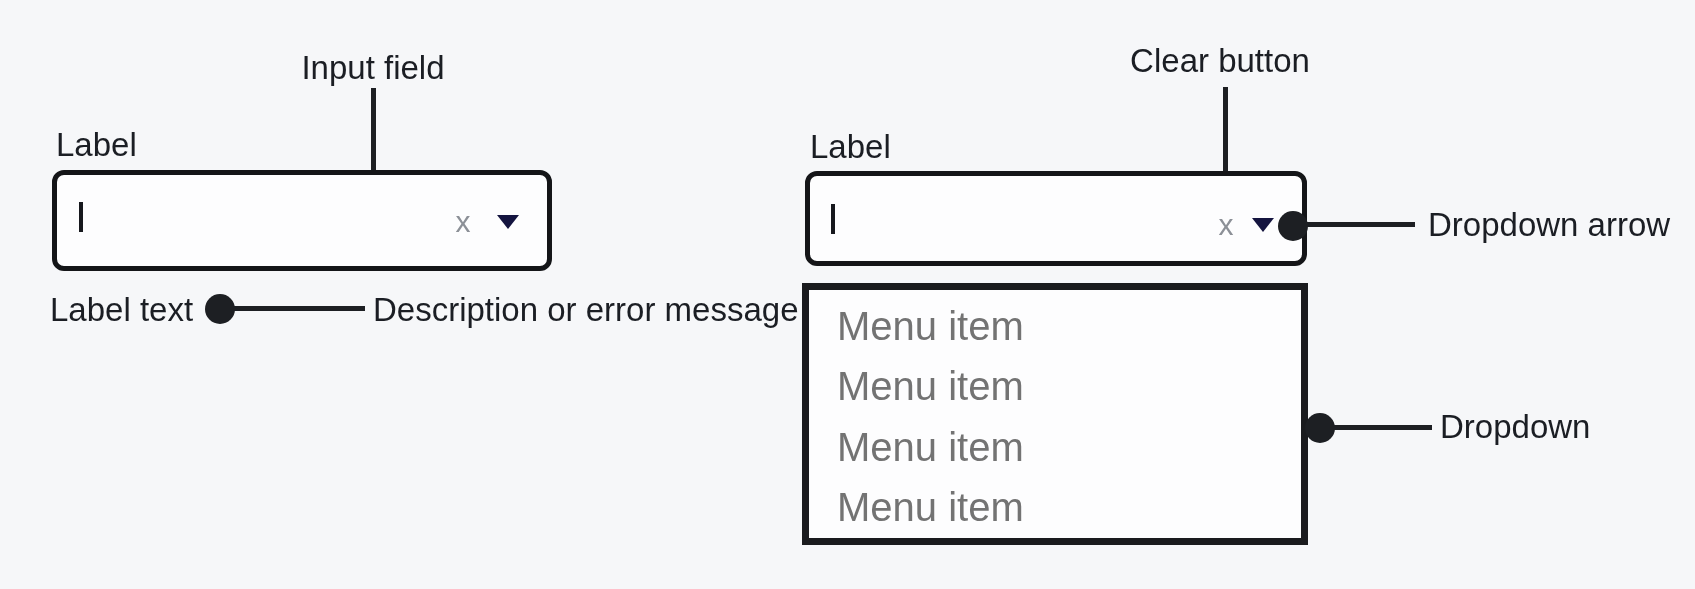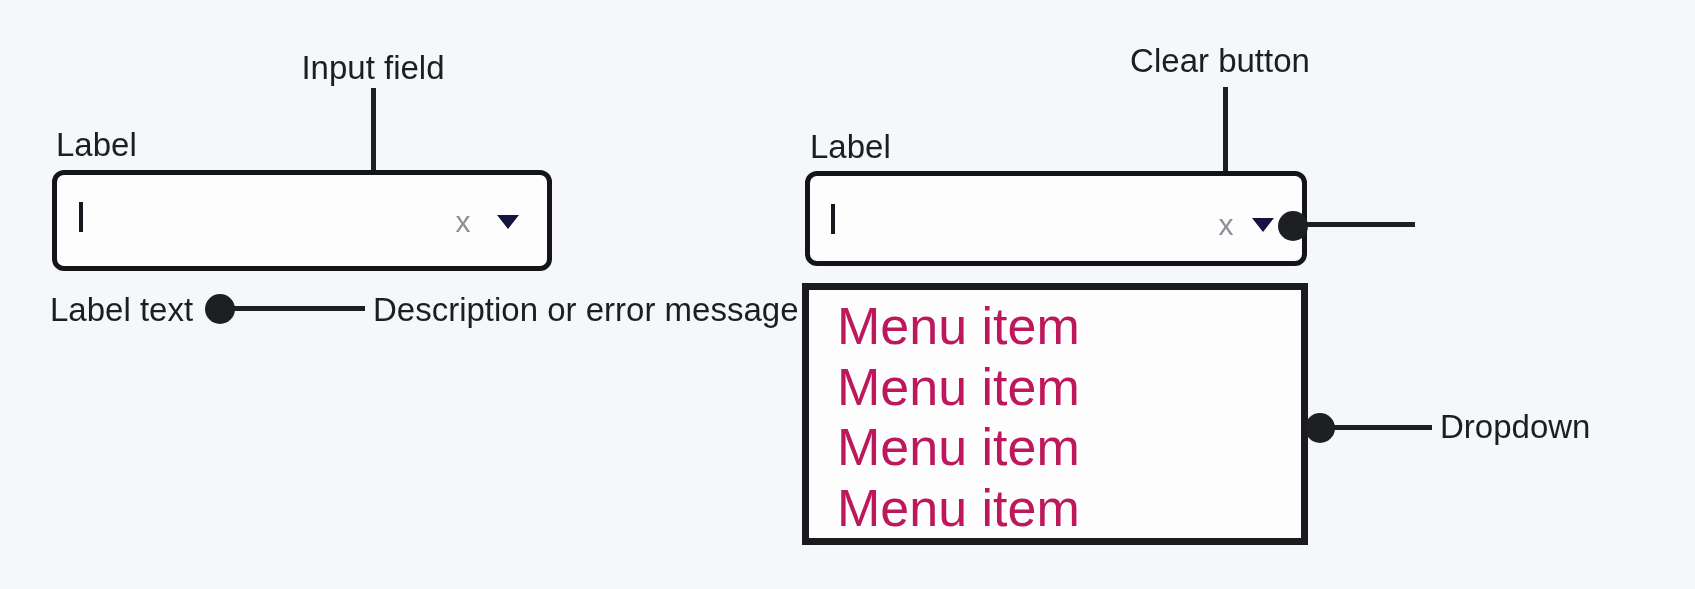--- a/index.html
+++ b/index.html
@@ -42,22 +42,22 @@
     background: #fdfdfe;
     border: 7px solid #1a1b1e;
     display: flex;
     flex-direction: column;
     padding: 6px 0 0 28px;
   }
   .menu-item {
     height: 62px;
     display: flex;
     align-items: center;
-    font-size: 52px;
-    color: #be185d;
+    font-size: 40px;
+    color: #737373;
     white-space: nowrap;
   }
   .text-cursor { width: 4px; background: #16181d; }
   .clear-x {
     font-size: 30px;
     line-height: 30px;
     color: #8c9097;
     transform: translate(-50%, -50%);
   }
   .dd-triangle {
@@ -96,20 +96,21 @@
   <div class="abs ann-text" style="left:810px; top:130px;">Label</div>
 
   <div class="abs combo-box" style="left:805px; top:171px; width:502px; height:95px;">
     <div class="abs text-cursor" style="left:21px; top:28px; height:30px;"></div>
   </div>
   <span class="abs clear-x" style="left:1226px; top:225px;">x</span>
   <div class="abs dd-triangle" style="left:1252px; top:218px;"></div>
 
   <div class="abs marker-dot" style="left:1293px; top:226px;"></div>
   <div class="abs marker-hline" style="left:1295px; top:222px; width:120px;"></div>
+  <div class="abs ann-text" style="left:1428px; top:208px;">Dropdown arrow</div>
 
   <div class="abs menu-box" style="left:802px; top:283px; width:506px; height:262px;">
     <div class="menu-item">Menu item</div>
     <div class="menu-item">Menu item</div>
     <div class="menu-item">Menu item</div>
     <div class="menu-item">Menu item</div>
   </div>
 
   <div class="abs marker-dot" style="left:1320px; top:428px;"></div>
   <div class="abs marker-hline" style="left:1322px; top:425px; width:110px;"></div>

